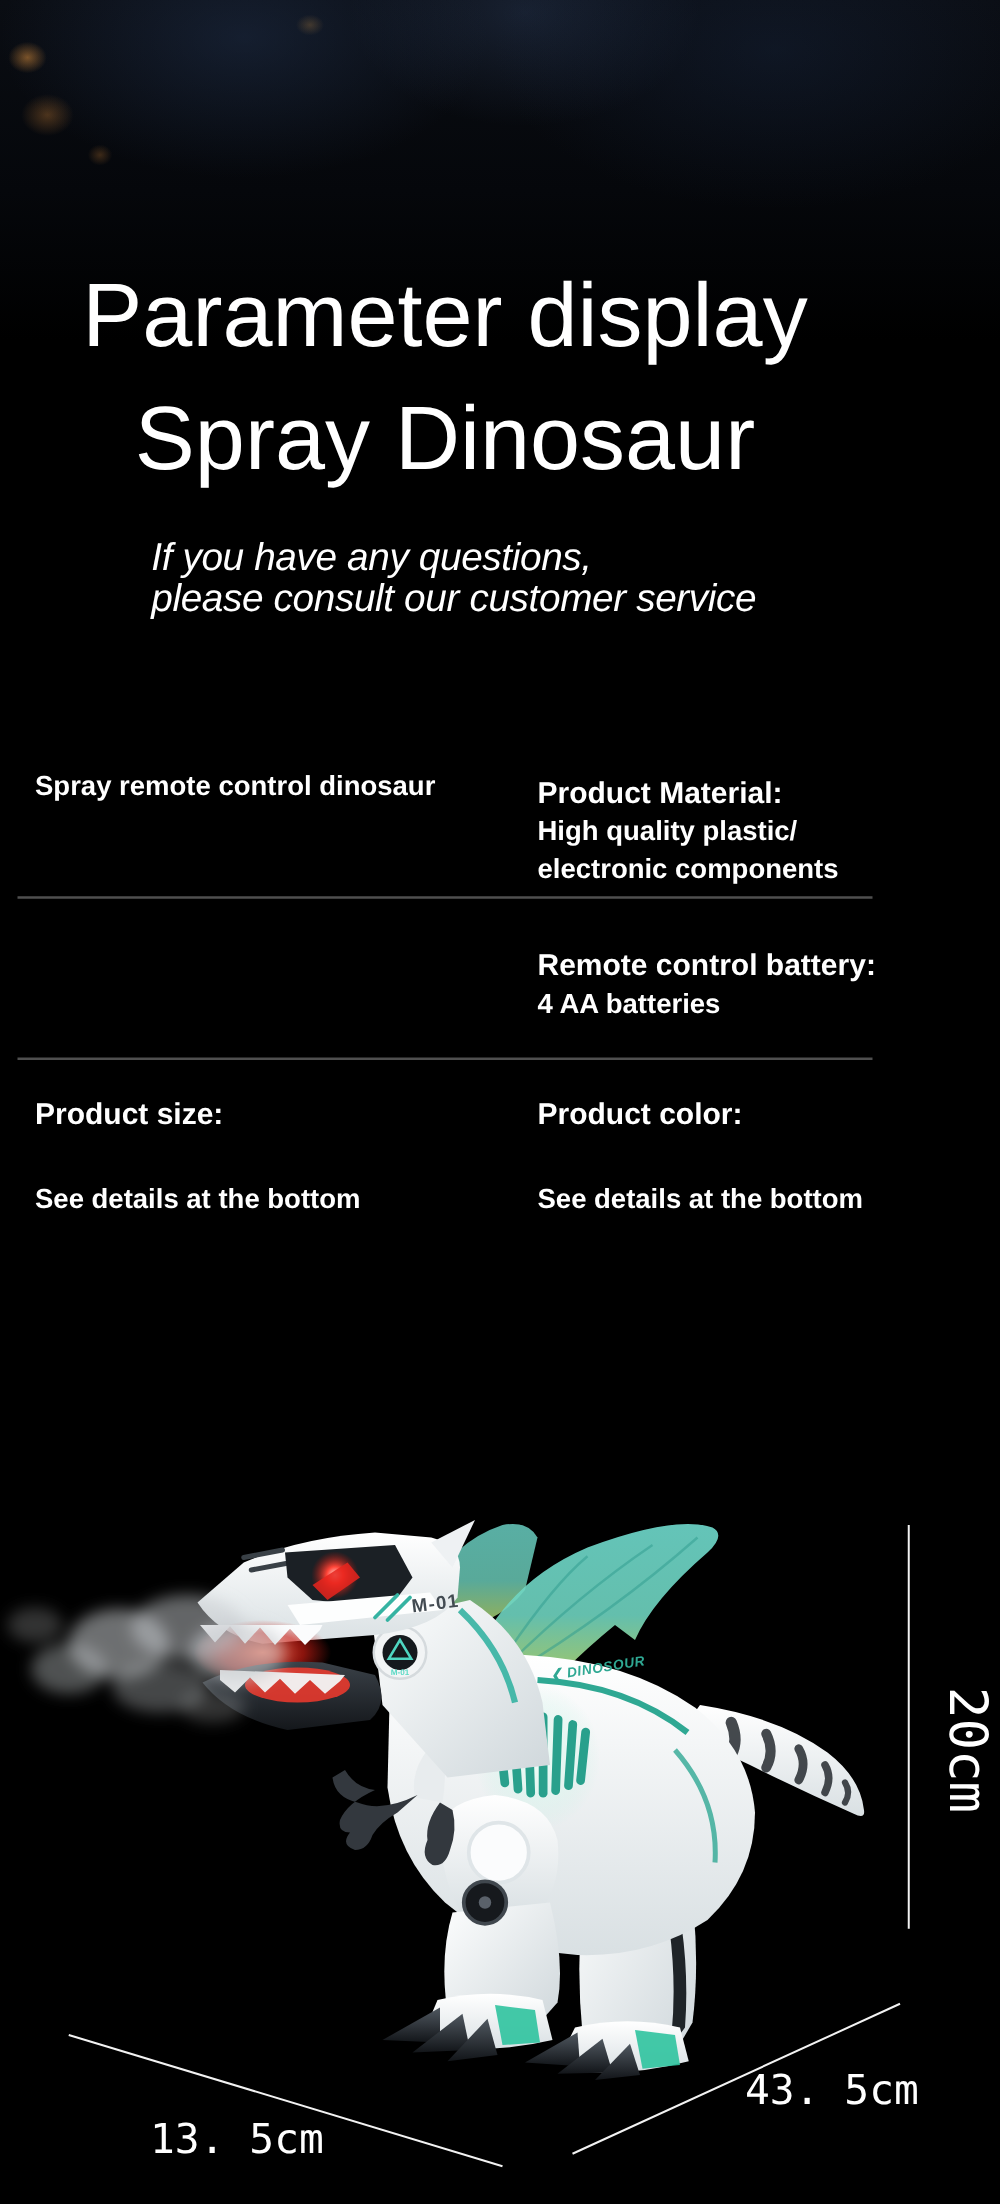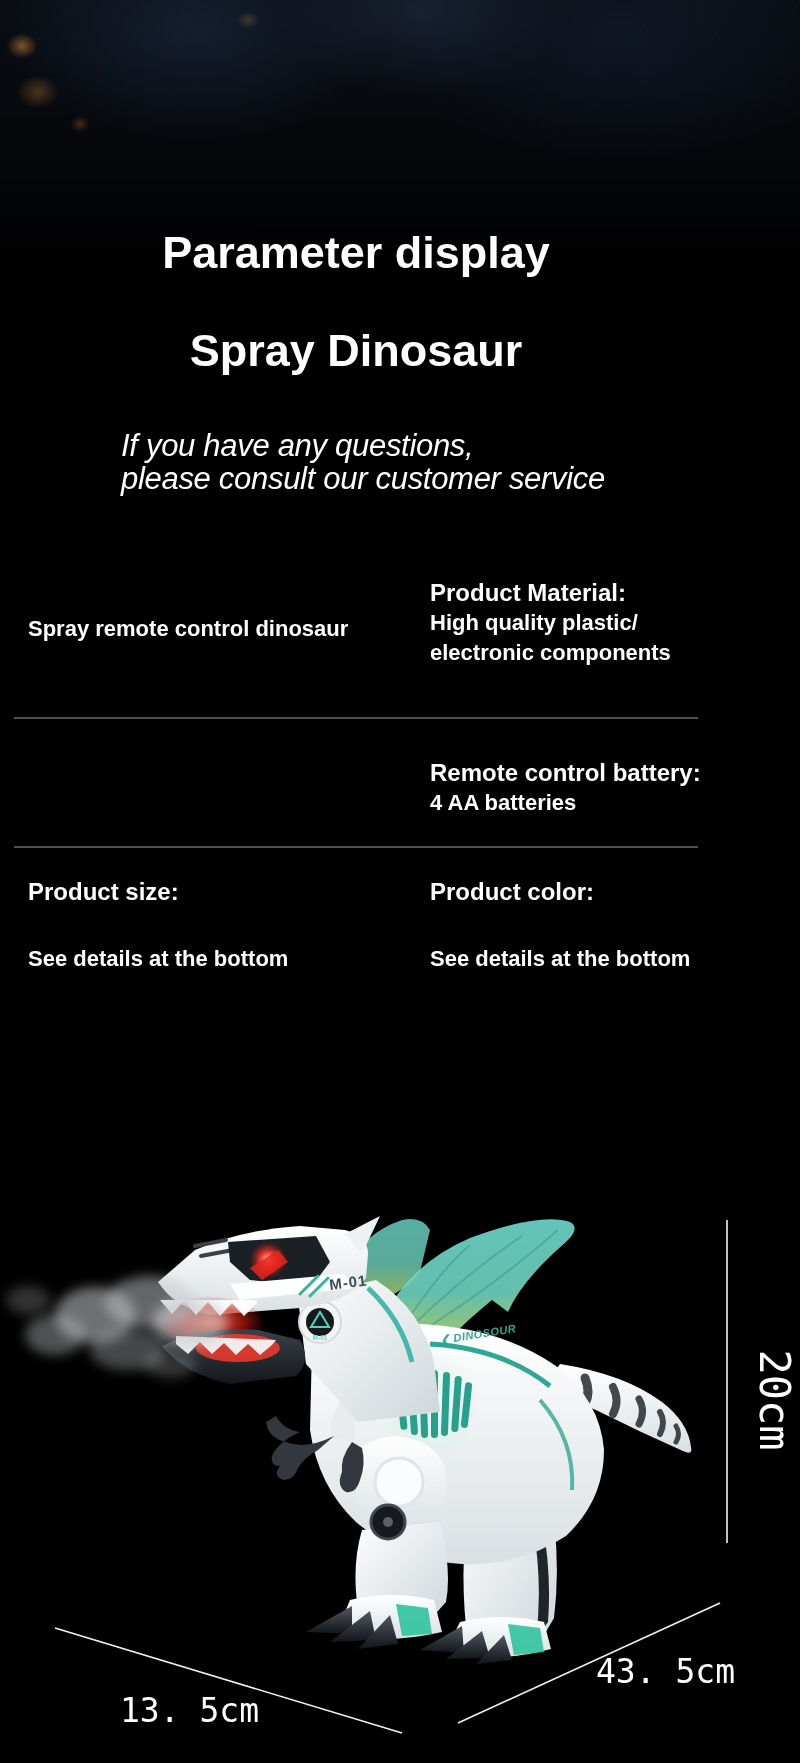--- a/index.html
+++ b/index.html
@@ -15,21 +15,21 @@
       radial-gradient(30px 24px at 38px 92px,  rgba(205,130,55,.35), rgba(205,130,55,0) 70%),
       radial-gradient(14px 12px at 80px 124px, rgba(190,120,50,.30), rgba(190,120,50,0) 70%),
       radial-gradient(16px 12px at 248px 20px, rgba(210,150,70,.25), rgba(210,150,70,0) 70%),
       radial-gradient(260px 150px at 195px 30px, rgba(40,60,95,.38),  rgba(40,60,95,0) 75%),
       radial-gradient(300px 170px at 620px 40px, rgba(30,48,80,.30),  rgba(30,48,80,0) 75%),
       radial-gradient(200px 130px at 420px 10px, rgba(50,70,105,.35), rgba(50,70,105,0) 70%),
       linear-gradient(180deg,#0a0d13 0%,#05070b 45%,#000 80%);
   }
   .title{
     position:absolute;top:204px;left:0;width:712px;text-align:center;
-    font-size:45px;font-weight:bold;line-height:98px;letter-spacing:0;
+    font-size:72px;font-weight:normal;line-height:98px;letter-spacing:0;
   }
   .subtitle{
     position:absolute;top:429px;left:106px;
     font-size:31px;font-style:italic;font-weight:400;line-height:33px;letter-spacing:-0.3px;margin-left:15px;
   }
   .cell{position:absolute;}
   .lab{font-size:24px;font-weight:bold;line-height:30px;}
   .val{font-size:22px;font-weight:bold;line-height:30px;}
   .gap-lab{margin-bottom:37px;}
   .divider{position:absolute;left:14px;width:684px;height:2px;background:#4f4f4f;}
@@ -49,21 +49,21 @@
   </div>
 
   <div class="subtitle">
     <div>If you have any questions,</div>
     <div>please consult our customer service</div>
   </div>
 
   <div class="cell" style="left:28px;top:614px;">
     <div class="val">Spray remote control dinosaur</div>
   </div>
-  <div class="cell" style="left:430px;top:578px;">
+  <div class="cell" style="left:430px;top:620px;">
     <div class="lab">Product Material:</div>
     <div class="val">High quality plastic/</div>
     <div class="val">electronic components</div>
   </div>
 
   <div class="divider" style="top:717px;"></div>
 
   <div class="cell" style="left:430px;top:758px;">
     <div class="lab">Remote control battery:</div>
     <div class="val">4 AA batteries</div>

